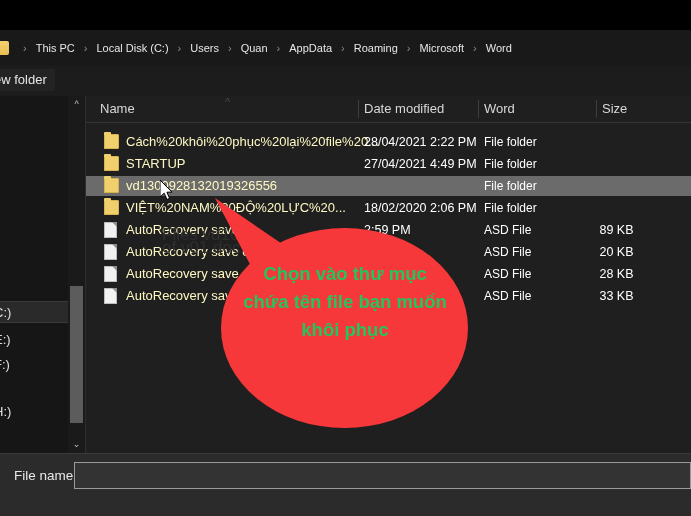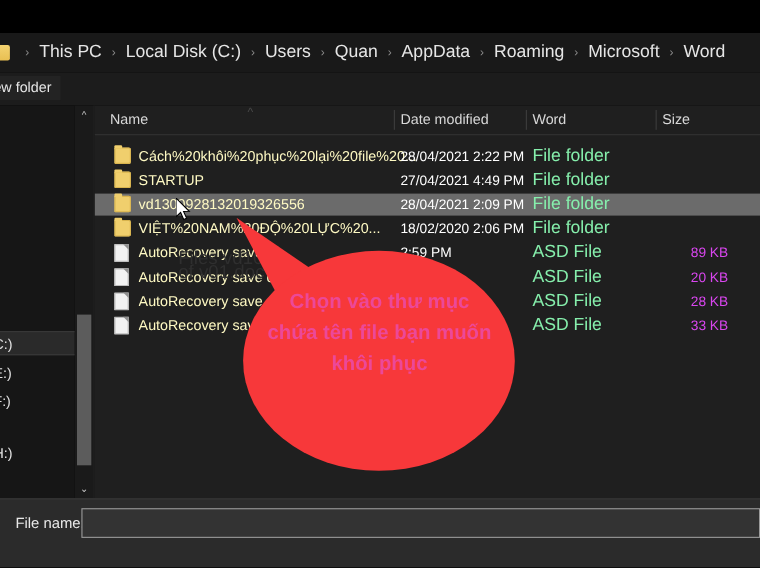--- a/index.html
+++ b/index.html
@@ -20,21 +20,21 @@
     background: #191919;
     display: flex; align-items: center;
   }
   .addr-folder-icon {
     width: 9px; height: 14px; margin-left: 0px; margin-right: 8px;
     background: linear-gradient(#f3d270, #e8bf52);
     border-radius: 0 2px 2px 0;
     flex: none;
   }
   .crumb {
-    color: #e6e6e6; font-size: 16px; white-space: nowrap;
+    color: #e6e6e6; font-size: 11px; white-space: nowrap;
     padding: 2px 3px;
   }
   .crumb-sep {
     color: #8d8d8d; font-size: 11px; padding: 0 6px; user-select: none;
   }
 
   
   .toolbar {
     position: absolute; left: 0; top: 66px; width: 691px; height: 30px;
     background: #1c1c1c;
@@ -137,26 +137,26 @@
     position: absolute; left: 40px; top: 0; height: 20px;
     color: #fef9c3; font-size: 13px; line-height: 20px;
     white-space: nowrap; overflow: hidden;
   }
   .row .date {
     position: absolute; left: 278px; top: 0; height: 20px;
     color: #ffffff; font-size: 12.5px; line-height: 20px; white-space: nowrap;
   }
   .row .type {
     position: absolute; left: 398px; top: 0; height: 20px;
-    color: #86efac; font-size: 16px; line-height: 20px; white-space: nowrap;
+    color: #ffffff; font-size: 12px; line-height: 20px; white-space: nowrap;
   }
   .row .size {
-    position: absolute; left: 451px; width: 125px; top: 0; height: 20px;
-    color: #d946ef; font-size: 12.5px; line-height: 20px;
-    text-align: right; white-space: nowrap;
+    position: absolute; left: 468px; width: 125px; top: 0; height: 20px;
+    color: #ffffff; font-size: 12.5px; line-height: 20px;
+    text-align: center; white-space: nowrap;
   }
 
   
   .ghost-tip {
     position: absolute; left: 162px; top: 228px;
     color: #2f2f2f; font-size: 17px; line-height: 13px;
     white-space: nowrap; pointer-events: none;
   }
 
   
@@ -178,21 +178,21 @@
   .filename-input::placeholder { color: #8c8c8c; }
 
   
   .callout { position: absolute; left: 213px; top: 198px; width: 255px; height: 230px; pointer-events: none; }
   .bubble {
     position: absolute; left: 8px; top: 30px; width: 247px; height: 200px;
     background: #f7383a; border-radius: 50%;
   }
   .callout-text {
     position: absolute; left: 28px; top: 62px; width: 208px;
-    color: #ec4899; font-size: 18.5px; font-weight: bold;
+    color: #22c55e; font-size: 18.5px; font-weight: bold;
     line-height: 28px; text-align: center;
   }
 
   
   .cursor { position: absolute; left: 160px; top: 180px; width: 16px; height: 24px; }
 </style>
 </head>
 <body>
 
 <div id="root">
@@ -271,21 +271,20 @@
       <div class="icon folder-ico"></div>
       <div class="name">STARTUP</div>
       <div class="date">27/04/2021 4:49 PM</div>
       <div class="type">File folder</div>
       <div class="size"></div>
     </div>
 
     <div class="row selected" style="top:80px;">
       <div class="icon folder-ico"></div>
       <div class="name">vd1300928132019326556</div>
-      <div class="date">28/04/2021 2:09 PM</div>
       <div class="type">File folder</div>
       <div class="size"></div>
     </div>
 
     <div class="row" style="top:102px;">
       <div class="icon folder-ico"></div>
       <div class="name">VIỆT%20NAM%20ĐỘ%20LỰC%20...</div>
       <div class="date">18/02/2020 2:06 PM</div>
       <div class="type">File folder</div>
       <div class="size"></div>

